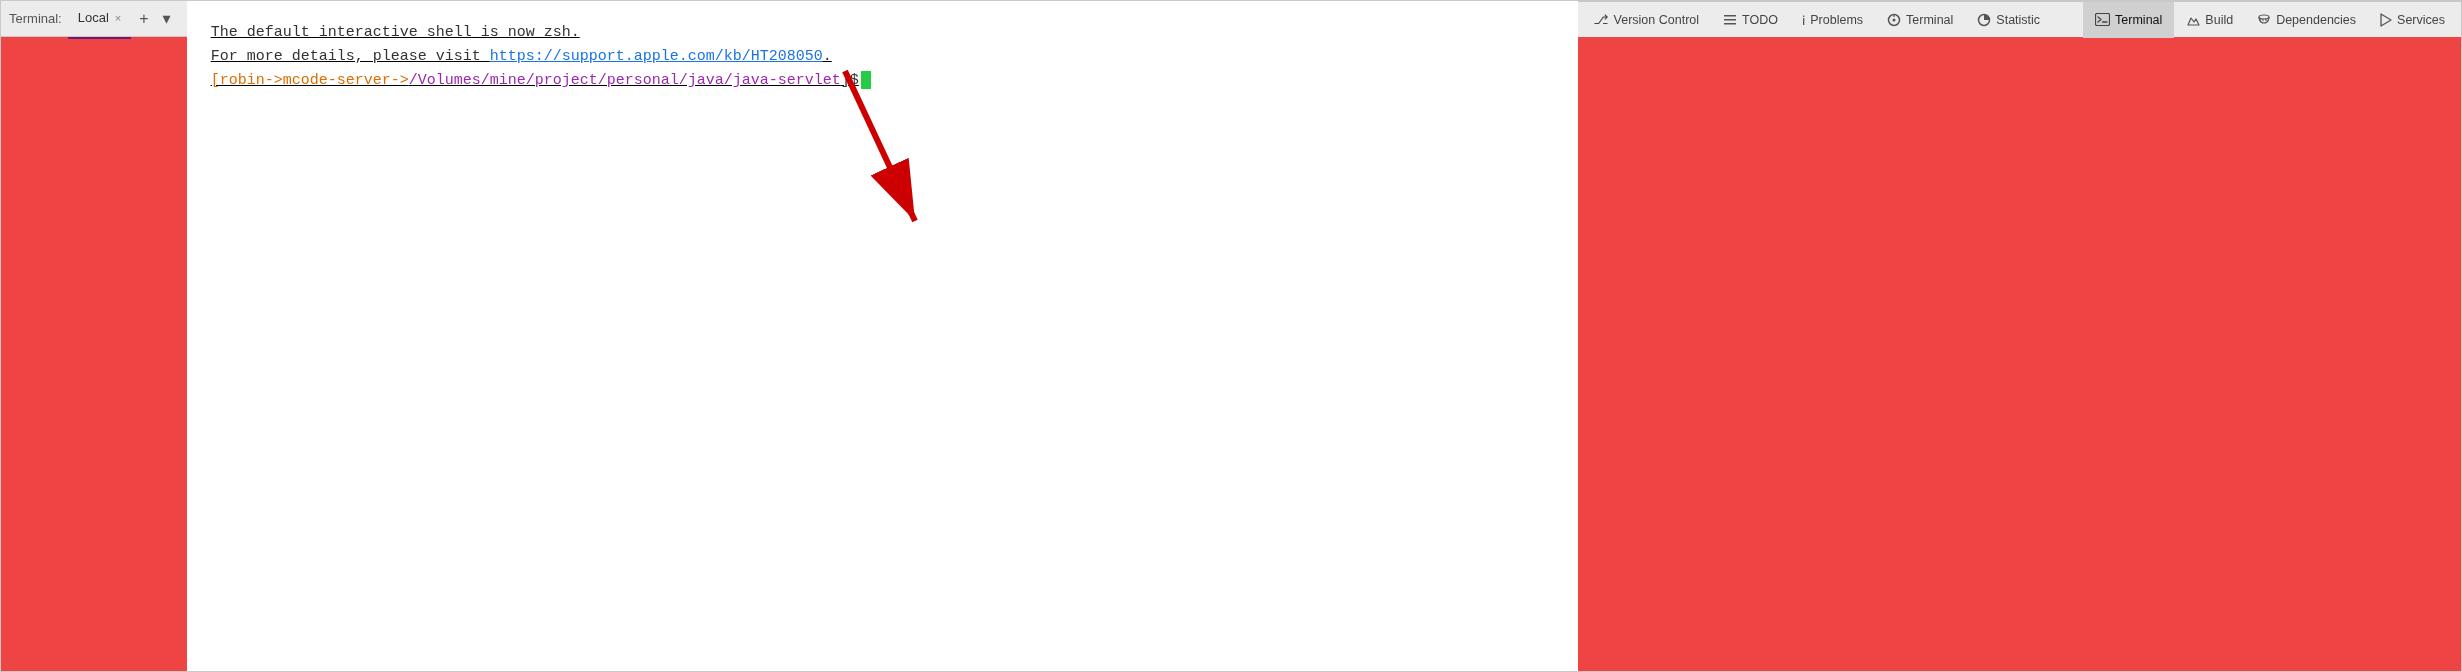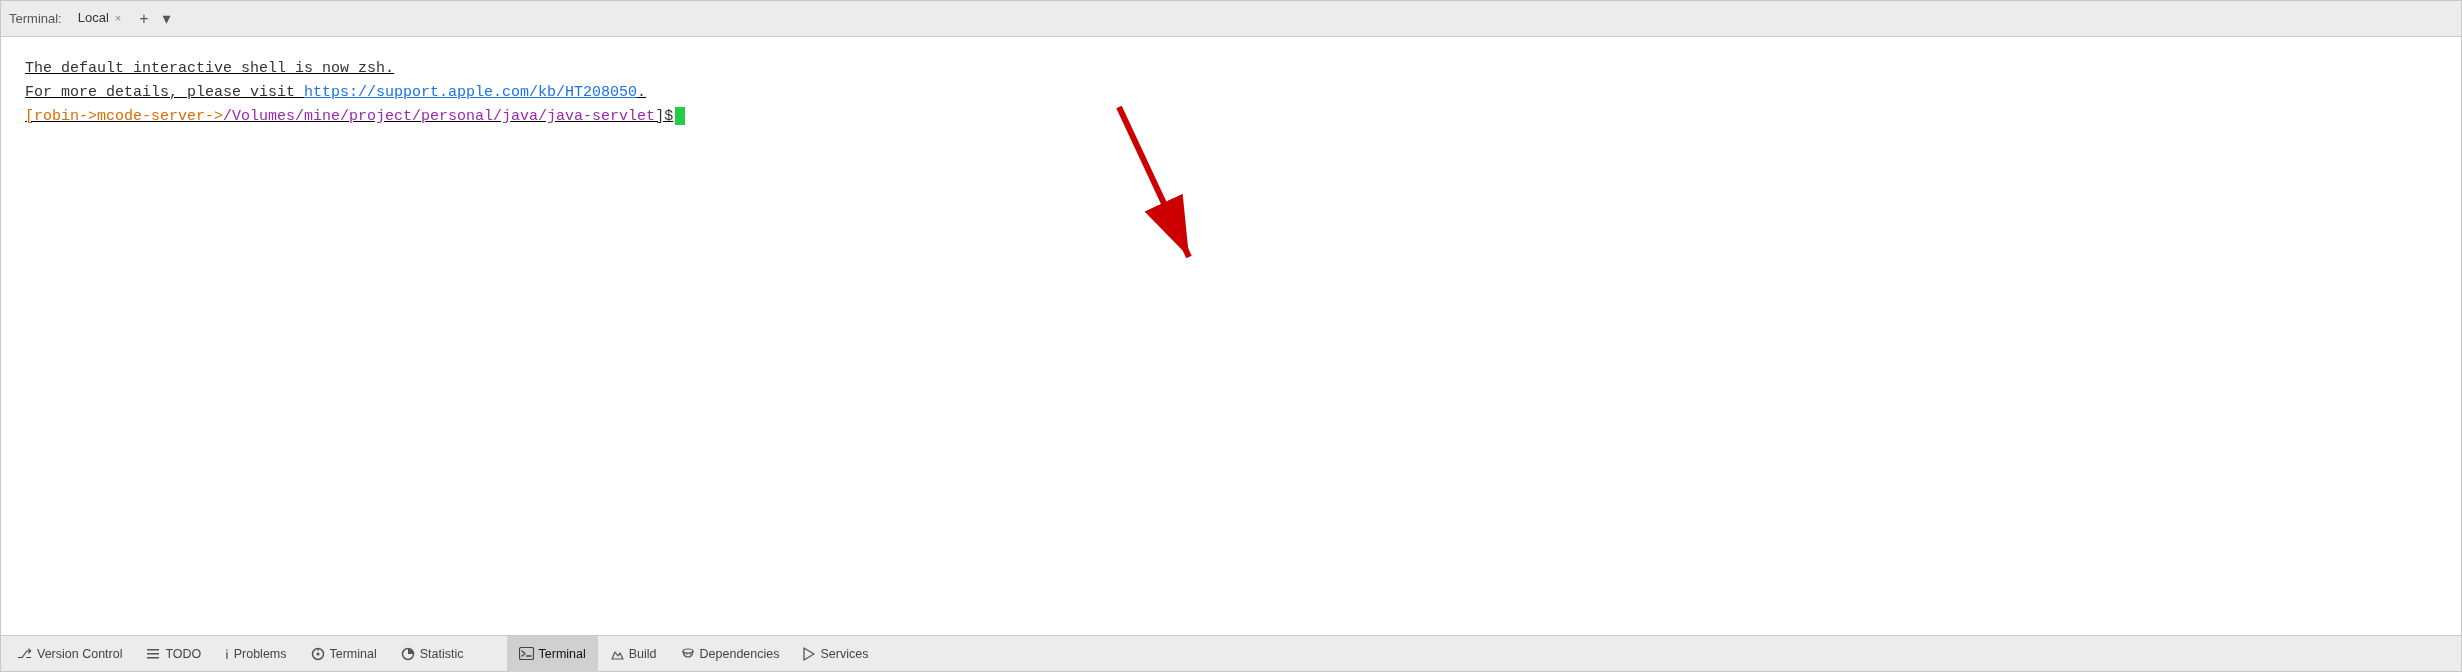--- a/index.html
+++ b/index.html
@@ -10,21 +10,21 @@
       background: #f0f0f0;
       font-family: -apple-system, BlinkMacSystemFont, 'Helvetica Neue', Arial, sans-serif;
       overflow: hidden;
       display: flex;
       flex-direction: column;
     }
 
     .main-panel {
       flex: 1;
       display: flex;
-      flex-direction: column;
+      flex-direction: row;
       background: #ef4444;
       border: 1px solid #c8c8c8;
       margin: 0;
     }
 
     
     .tab-bar {
       display: flex;
       align-items: center;
       background: #ececec;
@@ -42,21 +42,21 @@
     }
 
     .tab {
       display: flex;
       align-items: center;
       padding: 0 10px;
       height: 40px;
       font-size: 13px;
       color: #333;
       cursor: pointer;
-      border-bottom: 2px solid #15803d;
+      border-bottom: 2px solid #701a75;
       margin-right: 2px;
       background: transparent;
     }
 
     .tab .close-btn {
       margin-left: 6px;
       font-size: 11px;
       color: #888;
       cursor: pointer;
     }

